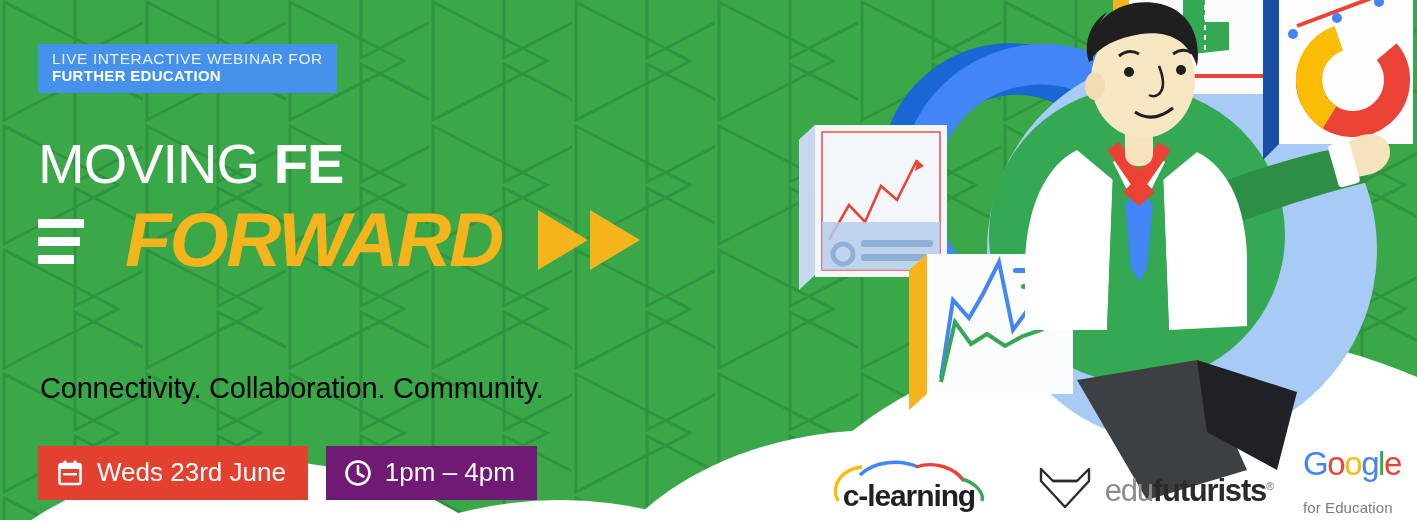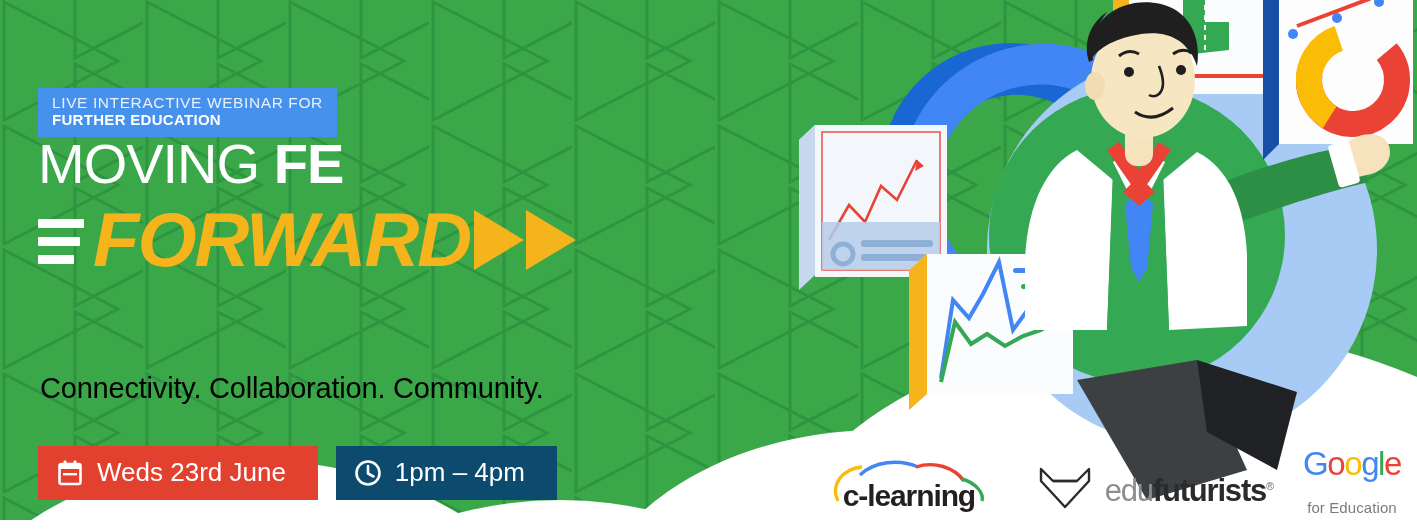--- a/index.html
+++ b/index.html
@@ -53,21 +53,20 @@
     z-index: 6;
   }
 
   .badge {
     position: absolute;
     left: 0;
     top: 44px;
     background: #4691ec;
     padding: 7px 14px 9px 14px;
     line-height: 1.05;
-    margin-top: 44px;
   }
   .badge-line1 {
     display: block;
     color: #e8f0fd;
     font-size: 15.5px;
     letter-spacing: 0.6px;
     font-weight: 400;
   }
   .badge-line2 {
     display: block;
@@ -99,20 +98,21 @@
   }
   .hl-line1 .bold {
     font-weight: 700;
     letter-spacing: -1px;
   }
 
   .hl-line2 {
     height: 76px;
     display: flex;
     align-items: center;
+    gap: 32px;
   }
   .speedbars {
     display: inline-block;
     width: 46px;
     margin-right: 9px;
     padding-top: 3px;
   }
   .speedbars i {
     display: block;
     height: 9px;
@@ -162,28 +162,28 @@
     left: 0;
     top: 446px;
     display: flex;
     align-items: stretch;
     gap: 18px;
   }
   .pill {
     display: flex;
     align-items: center;
     gap: 13px;
-    padding: 11px 32px 12px 18px;
+    padding: 11px 22px 12px 18px;
     color: #ffffff;
     font-size: 26px;
     font-weight: 400;
     white-space: nowrap;
   }
   .pill-date { background: #e2412f; }
-  .pill-time { background: #0c4a6e; }
+  .pill-time { background: #701a75; }
   .pill-icon {
     display: inline-flex;
     width: 28px;
     height: 28px;
     flex: 0 0 28px;
   }
 
   
   .sponsors {
     position: absolute;
@@ -231,21 +231,20 @@
   .edu-word .light { color: #8d8d8d; font-weight: 400; }
   .edu-word .dark  { color: #2b2b2b; font-weight: 700; }
   .edu-word .reg {
     font-size: 11px;
     color: #6d6d6d;
     vertical-align: super;
     font-weight: 400;
   }
 
   .logo-google {
-    text-align: center;
     height: 56px;
     display: flex;
     flex-direction: column;
     justify-content: flex-end;
   }
   .google-word {
     font-size: 33px;
     font-weight: 400;
     line-height: 1;
     letter-spacing: -1.4px;

